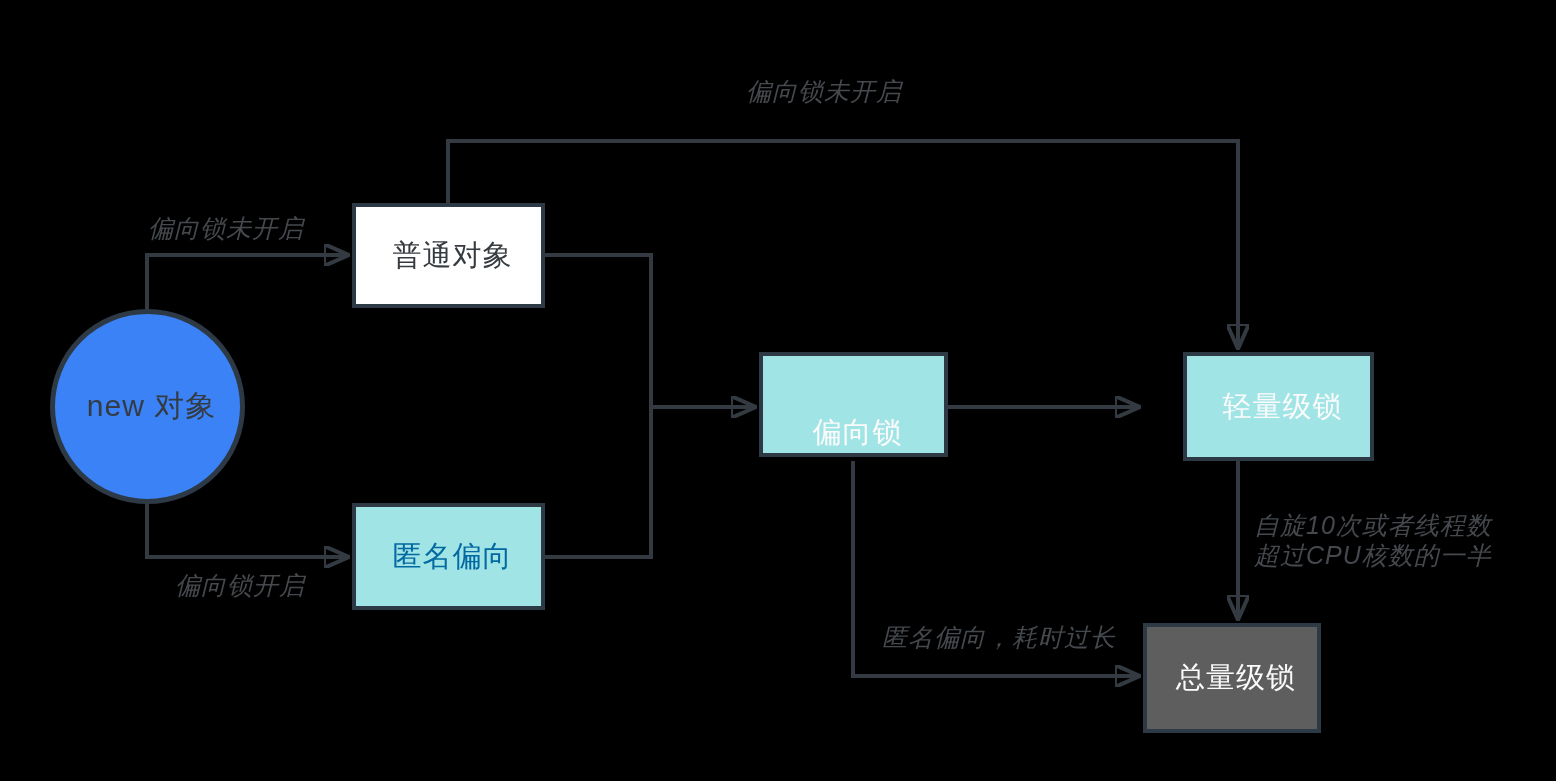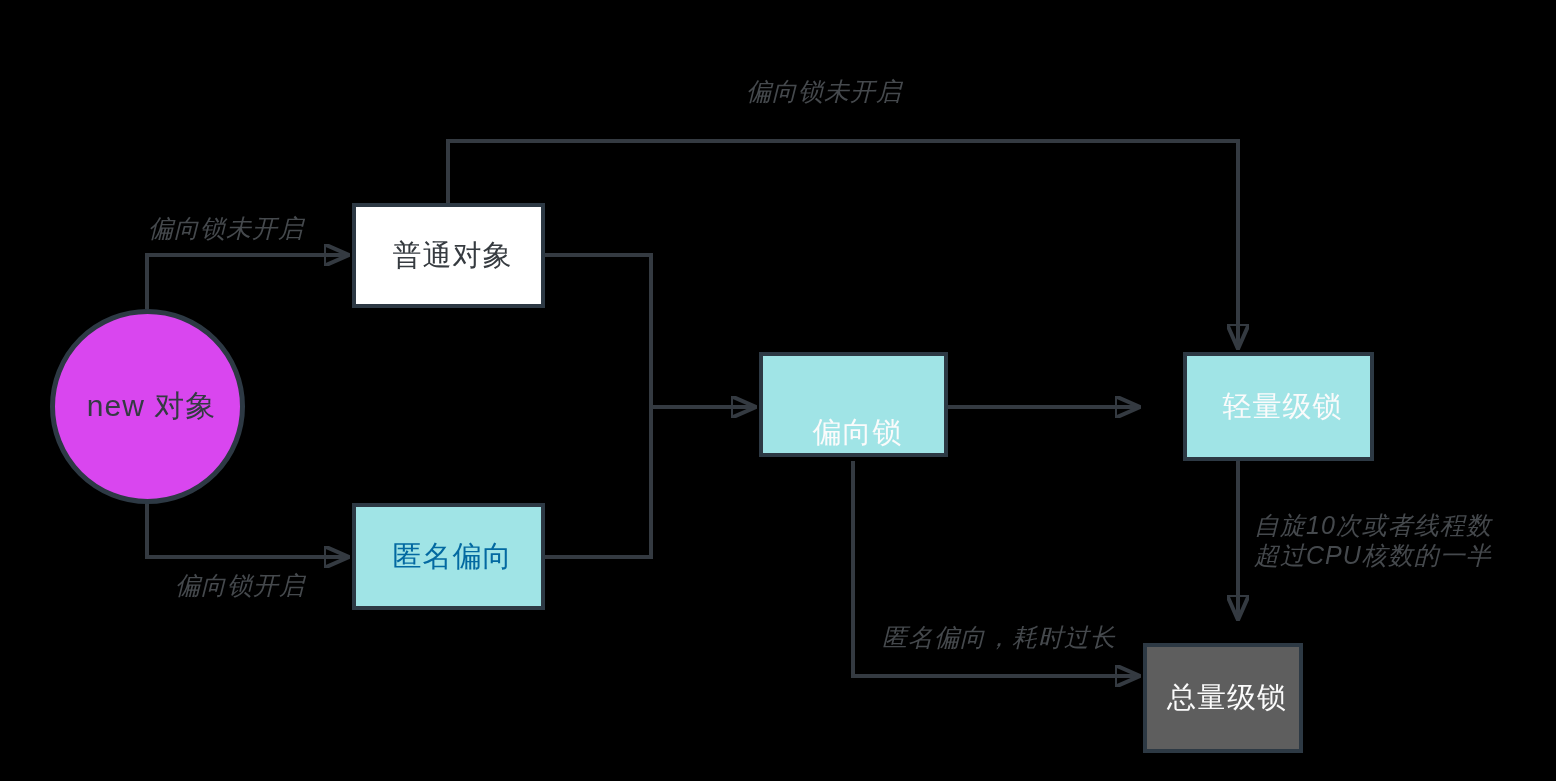--- a/index.html
+++ b/index.html
@@ -37,21 +37,21 @@
     font-size: 29px;
     letter-spacing: 1px;
     white-space: nowrap;
     padding-left: 8px;
   }
   .node-circle {
     left: 50px;  top: 309px;
     width: 195px; height: 195px;
     border-radius: 50%;
     border-width: 5px;
-    background: #d946ef;
+    background: #3b82f6;
     color: #343b42;
     font-size: 30px;
   }
   .node-normal {
     left: 352px; top: 203px;
     width: 193px; height: 105px;
     background: #ffffff;
     color: #363b40;
   }
   .node-anon {
@@ -69,24 +69,23 @@
   }
   .node-light {
     left: 1143px; top: 352px;
     width: 191px; height: 109px;
     background: #a0e4e6;
     color: #fbfbfb;
     margin-left: 40px;
   }
   .node-heavy {
     left: 1143px; top: 623px;
-    width: 160px; height: 110px;
+    width: 178px; height: 110px;
     background: #5e5e5e;
     color: #fbfbfb;
-    margin-top: 20px;
   }
   .edge-label {
     position: absolute;
     color: #45494d;
     font-size: 25px;
     letter-spacing: 1px;
     white-space: nowrap;
     line-height: 30px;
     font-style: italic;
   }

